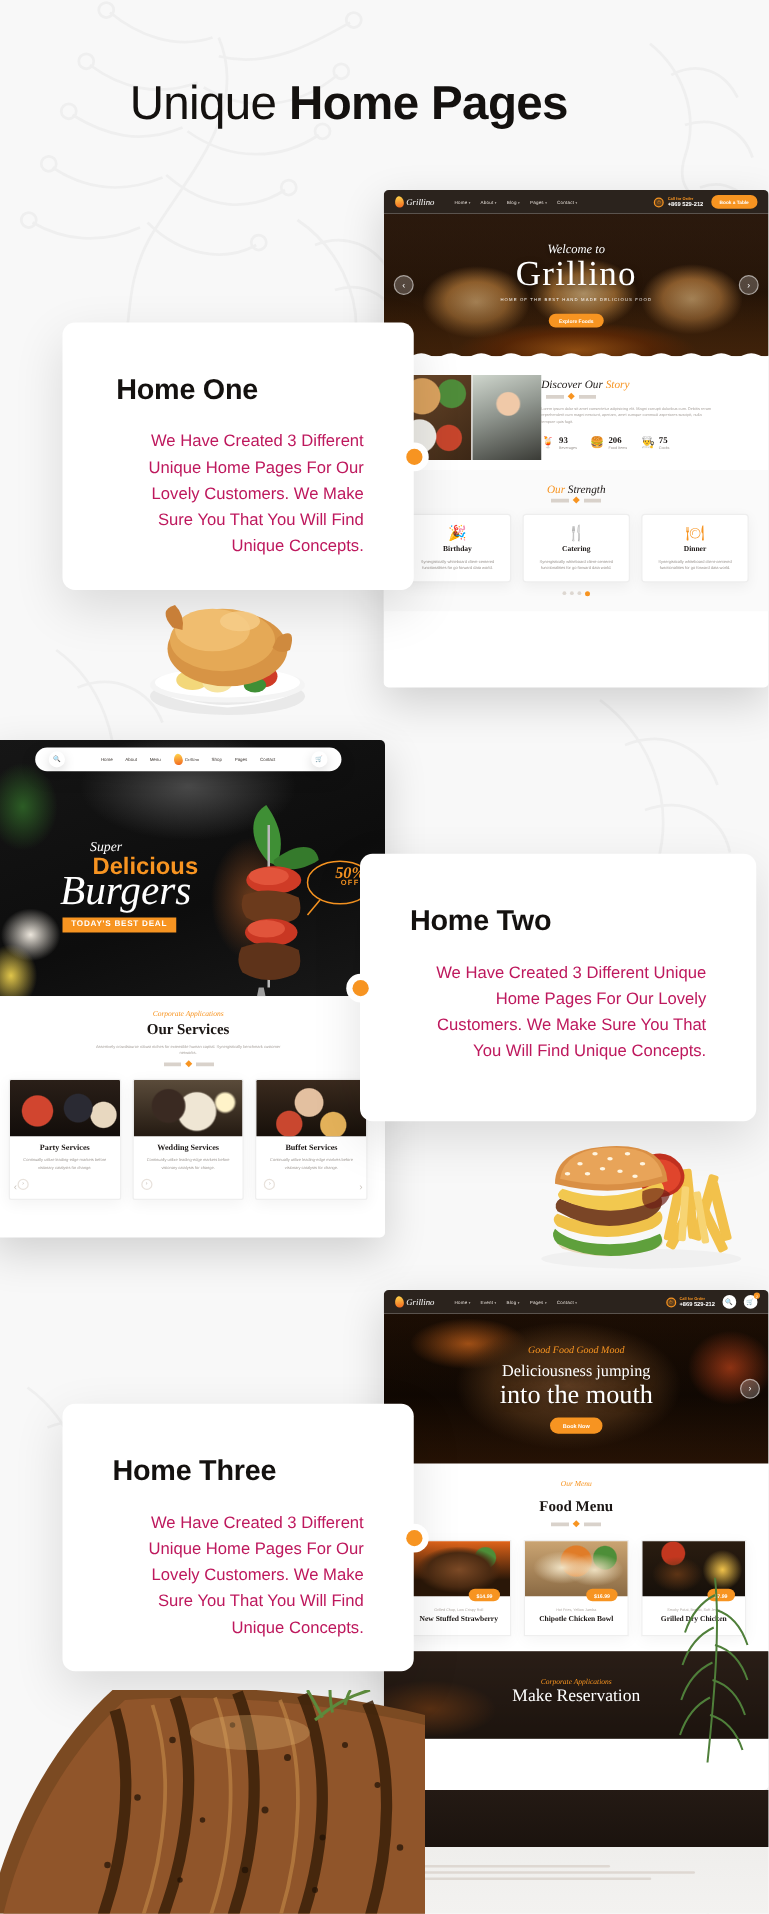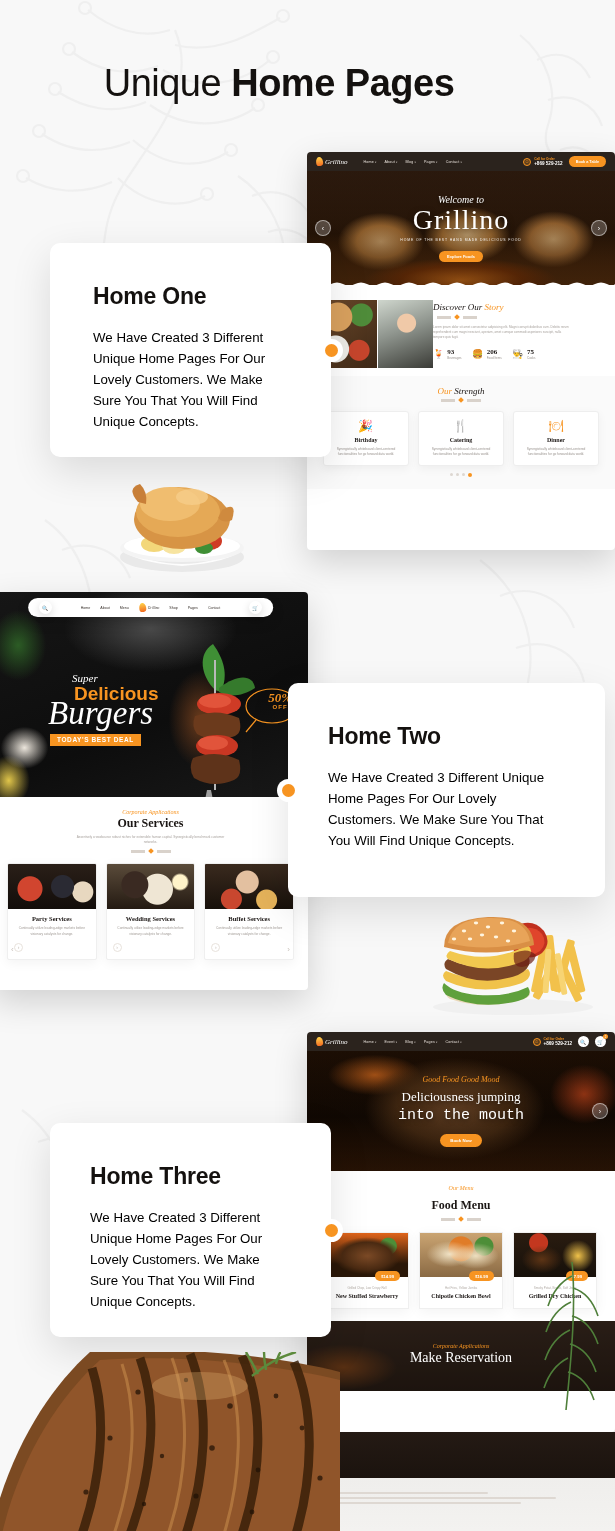--- a/index.html
+++ b/index.html
@@ -31,21 +31,21 @@
     z-index: 2;
   }
 
   
   .info-card {
     position: absolute; background: #fff; border-radius: 10px;
     box-shadow: 0 14px 40px rgba(0,0,0,0.12);
     z-index: 6; padding: 40px 40px 44px 40px;
   }
   .info-card h3 { font-size: 23px; font-weight: 700; color: #14110f; letter-spacing:-0.2px; }
-  .info-card p { margin-top: 17px; font-size: 13.3px; line-height: 21px; color: #000000; }
+  .info-card p { margin-top: 17px; font-size: 13.3px; line-height: 21px; color: #be185d; text-align: right; }
   .card-dot {
     position: absolute; width: 13px; height: 13px; border-radius: 50%;
     background: #f79421; right: -6.5px; top: 50%; margin-top: -6.5px;
     box-shadow: 0 0 0 5px #fff;
   }
   .card-dot.left { left:-6.5px; right:auto; }
 
   
   .food-float { position: absolute; z-index: 7; }
 
@@ -308,21 +308,21 @@
       <ellipse cx="122" cy="86" rx="9" ry="6" fill="#3f8f35"></ellipse>
       <ellipse cx="100" cy="57" rx="48" ry="30" fill="#d79445"></ellipse>
       <ellipse cx="96" cy="50" rx="42" ry="25" fill="#e5a956"></ellipse>
       <ellipse cx="88" cy="42" rx="30" ry="17" fill="#f0bd6f"></ellipse>
       <path d="M56 40 Q44 26 58 22 Q66 30 64 42Z" fill="#c87f38"></path>
       <path d="M140 48 Q156 38 150 58 Q142 62 136 56Z" fill="#cf8a3e"></path>
       <ellipse cx="110" cy="35" rx="16" ry="8" fill="#f6cd8a" opacity=".8"></ellipse>
     </svg>
   </div>
 
-  <div class="info-card" style="left:50px; top:243px; width:281px; height:214px;padding-left:43px;">
+  <div class="info-card" style="left:50px; top:258px; width:281px; height:214px;padding-left:43px;">
     <h3>Home One</h3>
     <p>We Have Created 3 Different Unique Home Pages For Our Lovely Customers. We Make Sure You That You Will Find Unique Concepts.</p>
     <span class="card-dot"></span>
   </div>
 
   <div class="mockup" style="left:-7px; top:592px; width:315px; height:398px; border-radius:4px;">
 
     <div class="hero" style="height:205px;">
       <div class="hero-ph" style="background:
              radial-gradient(ellipse 40px 50px at 8% 26%, #2c5c25 0%, rgba(0,0,0,0) 70%),
@@ -498,21 +498,21 @@
     <div class="hero" style="height:120px;">
       <div class="hero-ph" style="background:
              radial-gradient(ellipse 110px 62px at 48% 48%, #8a5a33 0%, #5a3718 52%, rgba(0,0,0,0) 82%),
              radial-gradient(ellipse 46px 40px at 90% 36%, #d14a1c 0%, rgba(0,0,0,0) 74%),
              radial-gradient(ellipse 60px 26px at 22% 20%, #e6721f 0%, rgba(0,0,0,0) 78%),
              linear-gradient(180deg,#241205 0%, #140a03 55%, #3a1c07 100%);"></div>
       <div class="hero-ph" style="background:linear-gradient(180deg,rgba(10,5,2,.3),rgba(10,5,2,.42));"></div>
       <div class="hero-txt">
         <div style="font-family:'Liberation Serif',serif; font-style:italic; font-size:8px; color:#f79421;">Good Food Good Mood</div>
         <div style="font-family:'Liberation Serif',serif; font-size:13px; line-height:19px; margin-top:3px; text-shadow:0 2px 5px rgba(0,0,0,.5);">Deliciousness jumping</div>
-        <div style="font-family:Liberation Mono, monospace; font-size:15px; line-height:19px; text-shadow:0 2px 5px rgba(0,0,0,.5);">into the mouth</div>
+        <div style="font-family:Liberation Serif, serif; font-size:21px; line-height:19px; text-shadow:0 2px 5px rgba(0,0,0,.5);">into the mouth</div>
         <div style="margin-top:9px; background:#f79421; padding:3.6px 10px; border-radius:10px; font-size:4.4px; font-weight:700;">Book Now</div>
       </div>
       <div class="arrow-btn" style="right:7px;">›</div>
     </div>
 
     <div style="background:#fff; padding:14px 18px 12px; text-align:center; position:relative;">
       <div class="sec-title-script">Our Menu</div>
       <div class="sec-title" style="font-size:12px; margin-top:7px;">Food Menu</div>
       <div class="divider" style="margin-top:5px;"></div>
 

